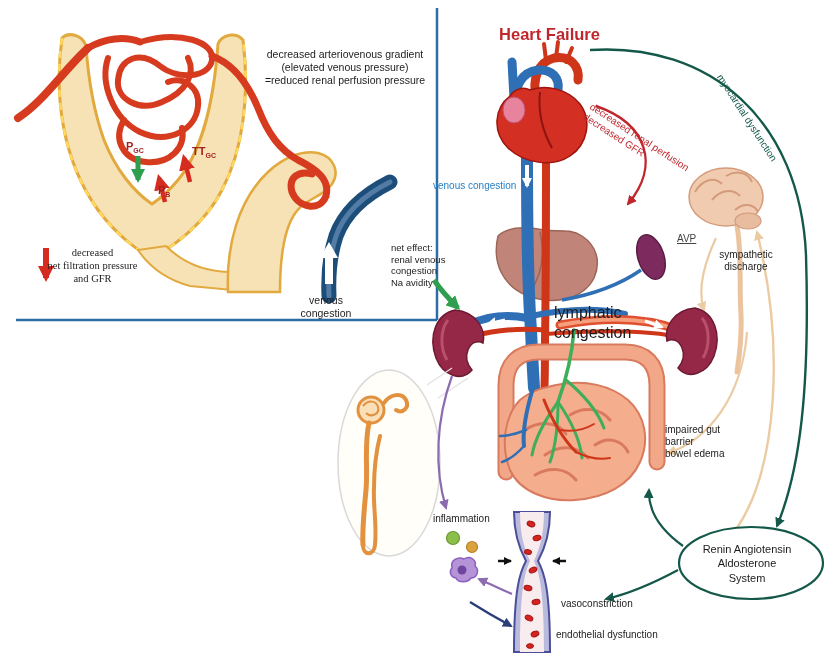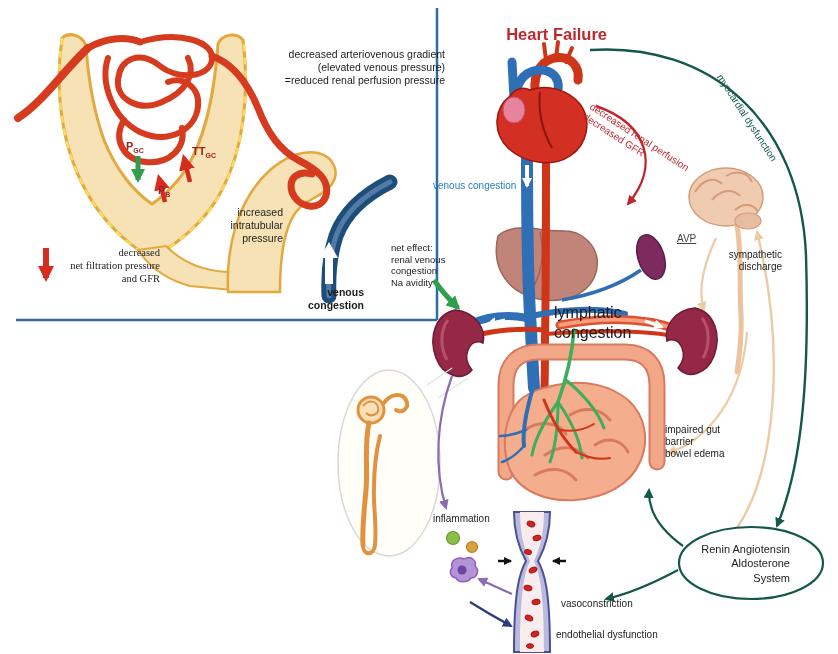--- a/index.html
+++ b/index.html
@@ -1,20 +1,20 @@
 <!DOCTYPE html>
 <html><head>
 <meta charset="utf-8">
 <style>
   html,body{margin:0;padding:0;background:#fff;}
   .canvas{position:relative;width:838px;height:654px;background:#ffffff;
           font-family:"Liberation Sans",sans-serif;overflow:hidden;}
   svg.art{position:absolute;left:0;top:0;}
   .lbl{position:absolute;font-size:10.5px;line-height:1.22;color:#1c1c1c;
-       text-align:right;white-space:pre-line;}
+       text-align:center;white-space:pre-line;}
   .left{text-align:left;}
   .red{color:#c0272d;}
   .blue{color:#2980c4;}
   .green{color:#14584a;}
   .grey{color:#444;text-decoration:underline;}
   .small{font-size:9.5px;}
   .title{font-size:16.5px;font-weight:bold;color:#c0272d;}
   .rot{transform-origin:0 0;}
   .sub-lbl{position:absolute;font-size:11px;font-weight:bold;color:#a32020;}
   .sub-lbl sub{font-size:7px;}
@@ -226,44 +226,41 @@
     <line x1="645" y1="321" x2="662" y2="327" stroke="#ffffff" stroke-width="3" marker-end="url(#m-white)"></line>
   </g>
 </svg>
 
 <div class="lbl" style="left:245px;top:48px;width:200px;">decreased arteriovenous gradient
 (elevated venous pressure)
 =reduced renal perfusion pressure</div>
 <div class="sub-lbl" style="left:126px;top:140px;"><span>P</span><sub>GC</sub></div>
 <div class="sub-lbl" style="left:158px;top:184px;"><span>P</span><sub>B</sub></div>
 <div class="sub-lbl" style="left:192px;top:145px;"><span>TT</span><sub>GC</sub></div>
-<div class="lbl" style="left:205px;top:206px;width:78px;">increased
-intratubular
-pressure</div>
 <div class="lbl" style="left:25px;top:247px;width:135px;font-family:Liberation Serif, serif;">decreased
 net filtration pressure
 and GFR</div>
-<div class="lbl" style="left:288px;top:286px;width:76px;font-weight:bold;">venous
+<div class="lbl" style="left:288px;top:294px;width:76px;">venous
 congestion</div>
 
 <div class="lbl title" style="left:492px;top:24px;width:115px;">Heart Failure</div>
 <div class="lbl blue left" style="left:433px;top:180px;width:92px;font-size:10px;">venous congestion</div>
 <div class="lbl red left rot" style="left:594px;top:101px;width:130px;font-size:10px;transform:rotate(33deg);">decreased renal perfusion
 decreased GFR</div>
 <div class="lbl green left rot" style="left:724px;top:72px;width:112px;font-size:10px;transform:rotate(57deg);">myocardial dysfunction</div>
 <div class="lbl grey left" style="left:677px;top:233px;width:34px;font-size:10px;">AVP</div>
 <div class="lbl" style="left:710px;top:249px;width:72px;font-size:10px;">sympathetic
 discharge</div>
 <div class="lbl left" style="left:554px;top:303px;width:105px;font-size:16px;">lymphatic congestion</div>
 <div class="lbl left" style="left:665px;top:424px;width:70px;font-size:10px;">impaired gut
 barrier
 bowel edema</div>
 <div class="lbl left small" style="left:391px;top:242px;width:100px;">net effect:
 renal venous congestion
 Na avidity</div>
 <div class="lbl left" style="left:433px;top:513px;width:75px;font-size:10px;">inflammation</div>
 <div class="lbl left" style="left:561px;top:598px;width:95px;font-size:10px;">vasoconstriction</div>
 <div class="lbl left" style="left:556px;top:629px;width:125px;font-size:10px;">endothelial dysfunction</div>
-<div class="lbl raas-lbl" style="left:664px;top:542px;width:126px;">Renin Angiotensin
+<div class="lbl raas-lbl" style="left:684px;top:542px;width:126px;">Renin Angiotensin
 Aldosterone
 System</div>
 
 </div>
 
 </body></html>

